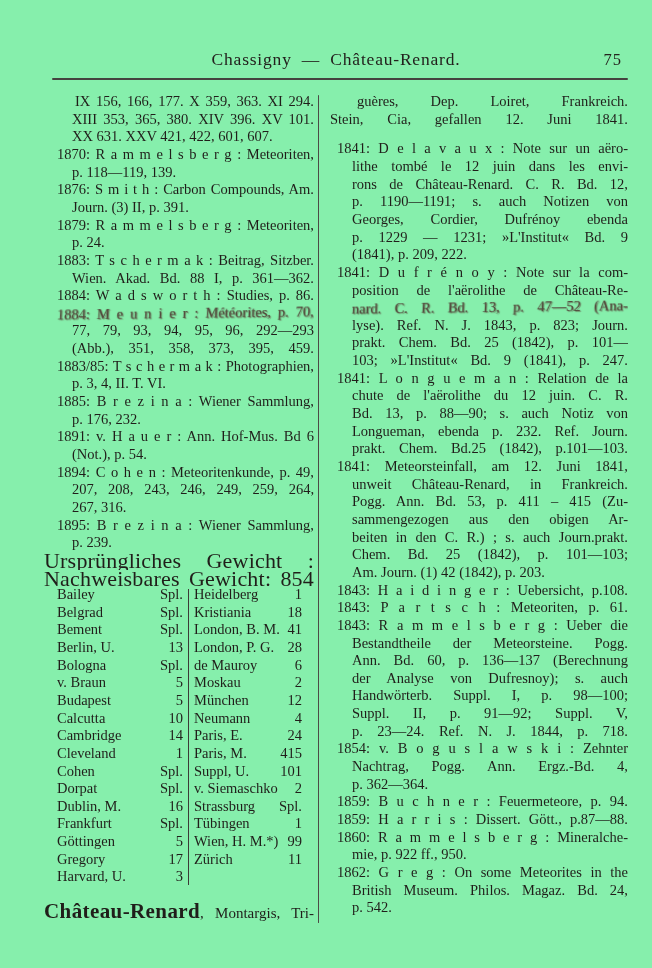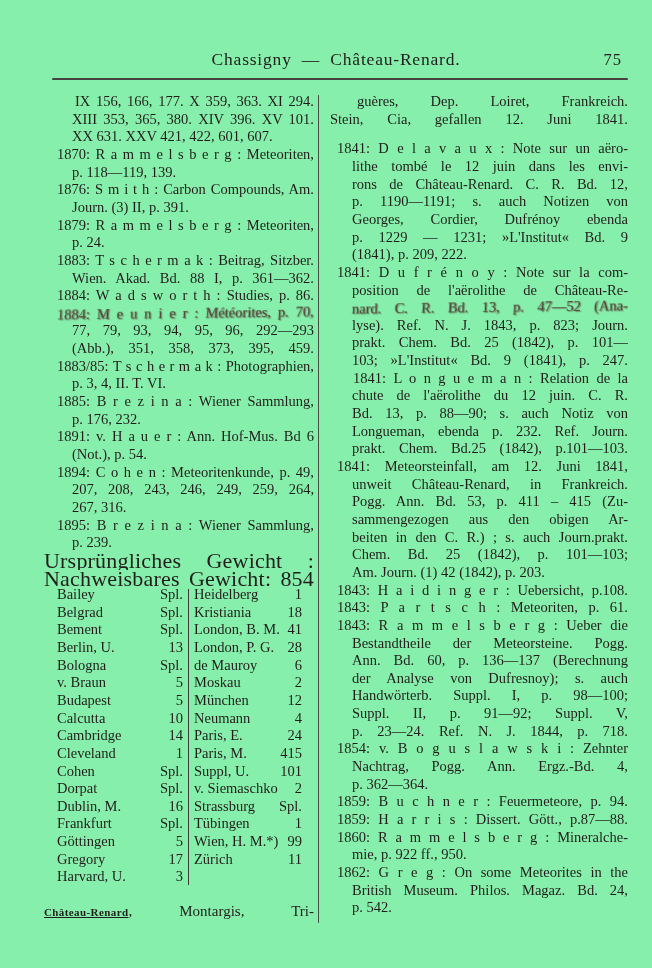--- a/index.html
+++ b/index.html
@@ -59,21 +59,21 @@
   .wcell.n1{left:13px;width:92px;}
   .wcell.v1{left:100px;width:39px;text-align:right;}
   .wcell.n2{left:150px;width:108px;}
   .wcell.v2{left:216px;width:42px;text-align:right;}
   
   .entry-footer{
     position:absolute;left:44px;top:902px;width:270px;height:20px;
     line-height:19px;font-size:15px;
     text-align:justify;text-align-last:justify;
   }
-  .entry-footer .headword{font-weight:700;font-size:11px;letter-spacing:.4px;text-decoration:underline;}
+  .entry-footer .headword{font-weight:700;font-size:21px;letter-spacing:.4px;}
 </style>
 </head>
 <body>
 
 <div class="page" style="background: #86efac; color: rgb(32, 30, 26);">
 
   <div class="header-title">Chassigny — Château-Renard.</div>
   <div class="page-number">75</div>
   <div class="header-rule"></div>
 
@@ -118,21 +118,21 @@
       <div class="tline j" style="top: 100.25px; left: 22px;">p. 1190—1191; s. auch Notizen von</div>
       <div class="tline j" style="top: 117.9px; left: 22px;">Georges, Cordier, Dufrénoy ebenda</div>
       <div class="tline j" style="top: 135.55px; left: 22px;">p. 1229 — 1231;  »L'Institut«  Bd. 9</div>
       <div class="tline" style="top: 153.2px; left: 22px;">(1841), p. 209, 222.</div>
       <div class="tline j" style="top: 170.85px; left: 7px;">1841: D u f r é n o y :  Note sur la com-</div>
       <div class="tline j" style="top: 188.5px; left: 22px;">position de l'aërolithe de Château-Re-</div>
       <div class="tline j smudged" style="top: 206.15px; left: 22px;">nard. C. R. Bd. 13, p. 47—52 (Ana-</div>
       <div class="tline j" style="top: 223.8px; left: 22px;">lyse). Ref. N. J. 1843, p. 823; Journ.</div>
       <div class="tline j" style="top: 241.45px; left: 22px;">prakt. Chem. Bd. 25 (1842), p. 101—</div>
       <div class="tline j" style="top: 259.1px; left: 22px;">103; »L'Institut« Bd. 9 (1841), p. 247.</div>
-      <div class="tline j" style="top: 276.75px; left: 7px; margin-left: 16px;">1841: L o n g u e m a n :  Relation de la</div>
+      <div class="tline j" style="top: 276.75px; left: 7px;">1841: L o n g u e m a n :  Relation de la</div>
       <div class="tline j" style="top: 294.4px; left: 22px;">chute de l'aërolithe du 12 juin. C. R.</div>
       <div class="tline j" style="top: 312.05px; left: 22px;">Bd. 13, p. 88—90; s. auch Notiz von</div>
       <div class="tline j" style="top: 329.7px; left: 22px;">Longueman, ebenda p. 232. Ref. Journ.</div>
       <div class="tline j" style="top: 347.35px; left: 22px;">prakt. Chem. Bd.25 (1842), p.101—103.</div>
       <div class="tline j" style="top: 365px; left: 7px;">1841: Meteorsteinfall, am 12. Juni 1841,</div>
       <div class="tline j" style="top: 382.65px; left: 22px;">unweit Château-Renard, in Frankreich.</div>
       <div class="tline j" style="top: 400.3px; left: 22px;">Pogg. Ann. Bd. 53, p. 411 – 415 (Zu-</div>
       <div class="tline j" style="top: 417.95px; left: 22px;">sammengezogen aus den obigen Ar-</div>
       <div class="tline j" style="top: 435.6px; left: 22px;">beiten in den C. R.) ; s. auch Journ.prakt.</div>
       <div class="tline j" style="top: 453.25px; left: 22px;">Chem. Bd. 25 (1842), p. 101—103;</div>

